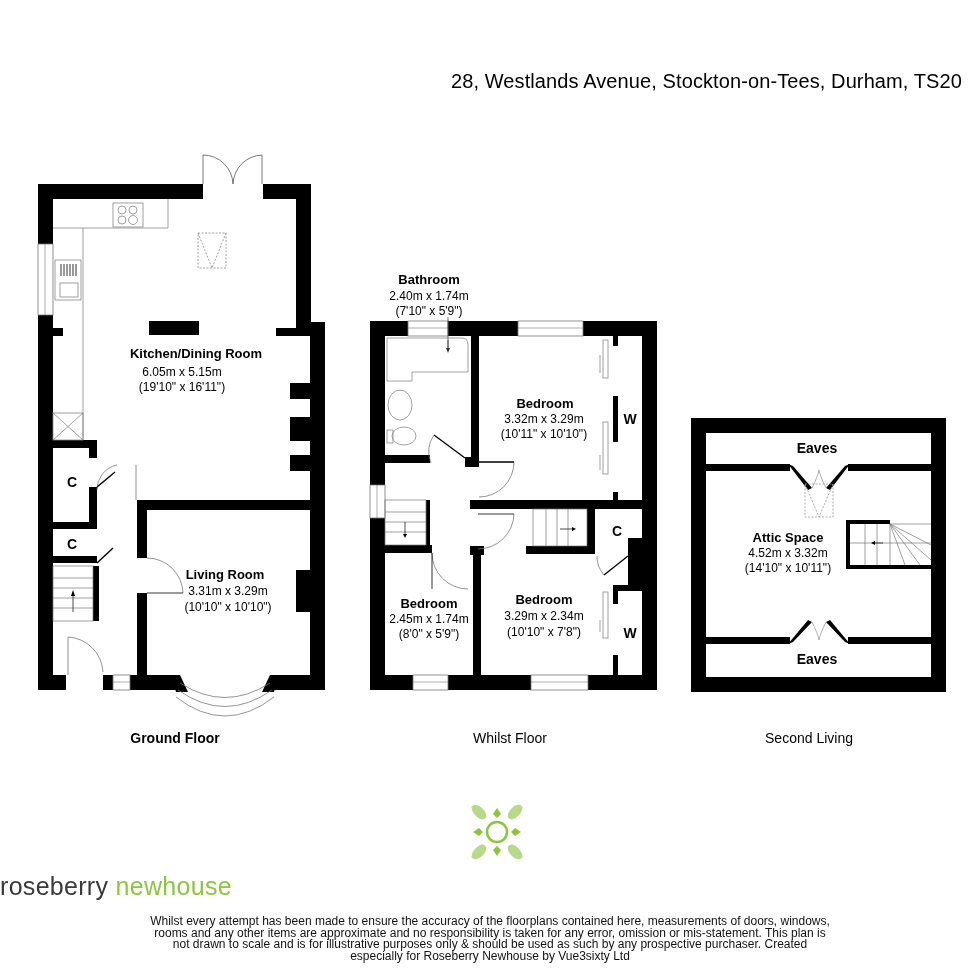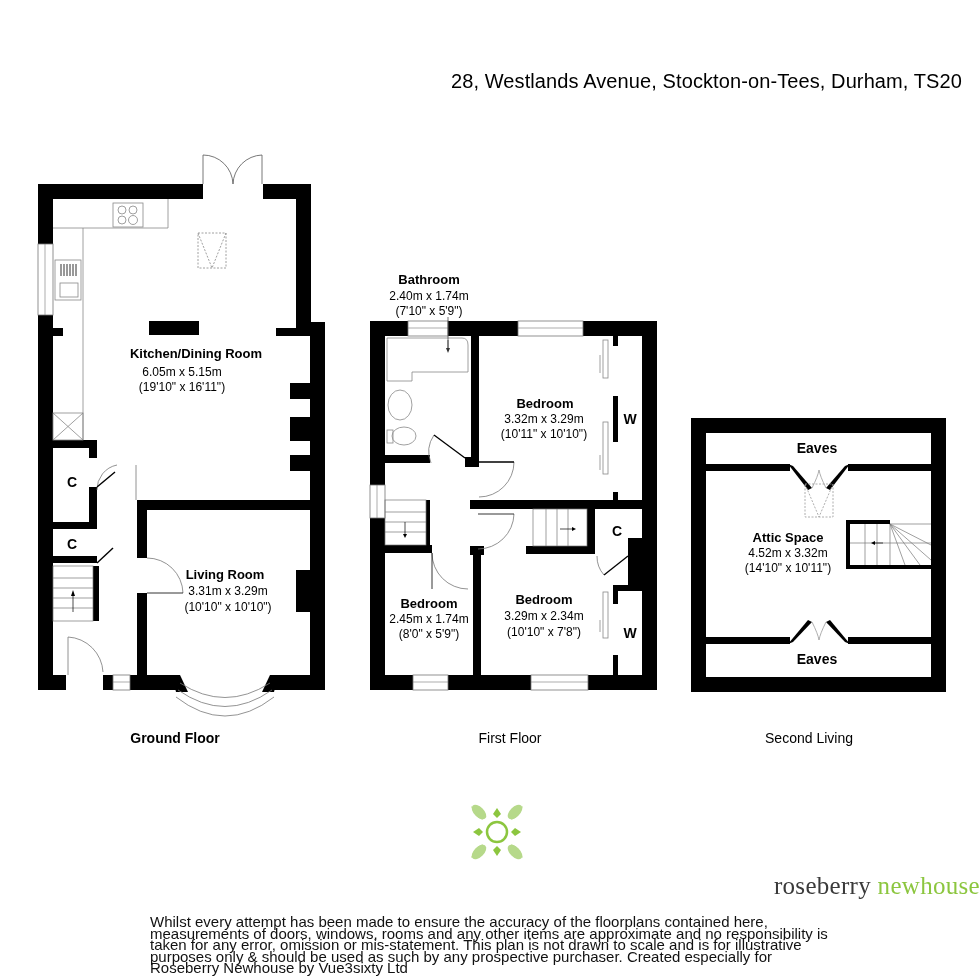--- a/index.html
+++ b/index.html
@@ -3,24 +3,24 @@
 <meta charset="utf-8">
 <style>
   html, body { margin:0; padding:0; background:#ffffff; }
   body { width:980px; height:980px; position:relative; overflow:hidden; font-family:"Liberation Sans", sans-serif; color:#000; }
   .address { position:absolute; top:54px; right:18px; font-size:20px; letter-spacing:0.1px;margin-top:16px; }
   svg.plan { position:absolute; left:0; top:0; }
   .room-name { font-family:"Liberation Sans", sans-serif; font-weight:bold; font-size:13px; text-anchor:middle; }
   .room-dim { font-family:"Liberation Sans", sans-serif; font-size:12px; text-anchor:middle; }
   .tag { font-family:"Liberation Sans", sans-serif; font-weight:bold; font-size:14px; text-anchor:middle; }
   .floor-label { position:absolute; top:730px; font-size:14px; transform:translateX(-50%); white-space:nowrap; }
-  .logo-text { position:absolute; top:872px; left:0; width:980px; text-align:right; font-size:25px; font-family:Liberation Serif, serif; font-weight:300; letter-spacing:0.3px; }
+  .logo-text { position:absolute; top:872px; left:0; width:980px; text-align:left; font-size:25px; font-family:Liberation Sans, sans-serif; font-weight:300; letter-spacing:0.3px; }
   .logo-text .a { color:#3a3a3a; }
   .logo-text .b { color:#8cc63f; }
-  .disclaimer { position:absolute; top:916px; left:150px; width:680px; text-align:left; font-size:15px; line-height:11.5px; color:#111; }
+  .disclaimer { position:absolute; top:916px; left:150px; width:680px; text-align:center; font-size:12px; line-height:11.5px; color:#111; }
 </style>
 </head>
 <body>
 
 <div class="address">28, Westlands Avenue, Stockton-on-Tees, Durham, TS20</div>
 
 <svg class="plan" width="980" height="980" viewBox="0 0 980 980" xmlns="http://www.w3.org/2000/svg">
 
   <g>
 
@@ -329,21 +329,21 @@
     <g fill="#8cc63f">
       <path d="M0,-24 L4,-18 L0,-14 L-4,-18 Z"></path>
       <path d="M0,24 L4,18 L0,14 L-4,18 Z"></path>
       <path d="M-24,0 L-18,4 L-14,0 L-18,-4 Z"></path>
       <path d="M24,0 L18,4 L14,0 L18,-4 Z"></path>
     </g>
   </g>
 </svg>
 
 <div class="floor-label" style="left:175px;font-weight:bold;">Ground Floor</div>
-<div class="floor-label" style="left:510px;">First Floor</div>
+<div class="floor-label" style="left:510px;">Whilst Floor</div>
 <div class="floor-label" style="left:809px;">Second Living</div>
 
 <div class="logo-text">
   <span class="a">roseberry</span>
   <span class="b">newhouse</span>
 </div>
 
 <div class="disclaimer">Whilst every attempt has been made to ensure the accuracy of the floorplans contained here, measurements of doors, windows, rooms and any other items are approximate and no responsibility is taken for any error, omission or mis-statement. This plan is not drawn to scale and is for illustrative purposes only &amp; should be used as such by any prospective purchaser. Created especially for Roseberry Newhouse by Vue3sixty Ltd</div>
 
 </body></html>

